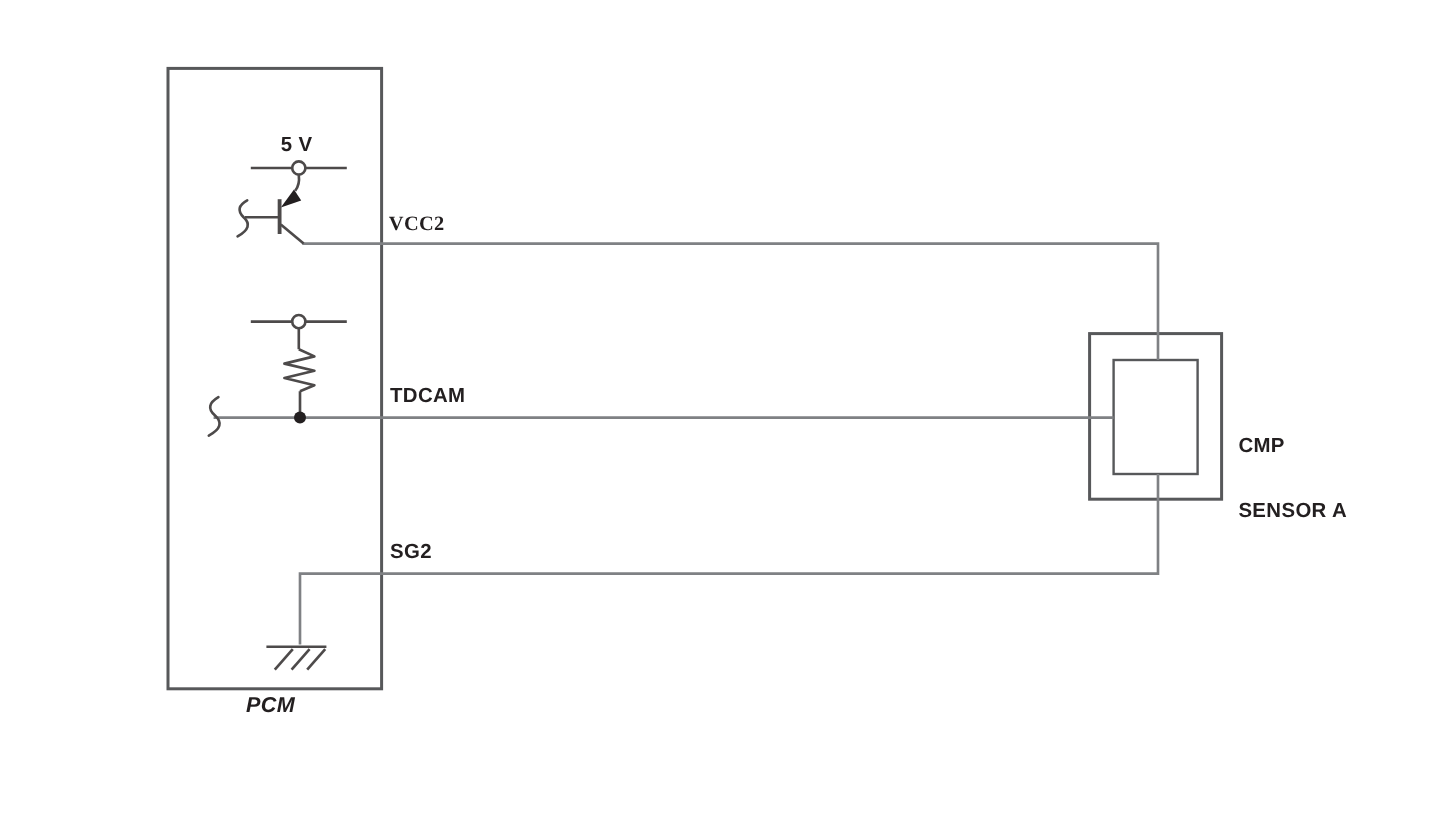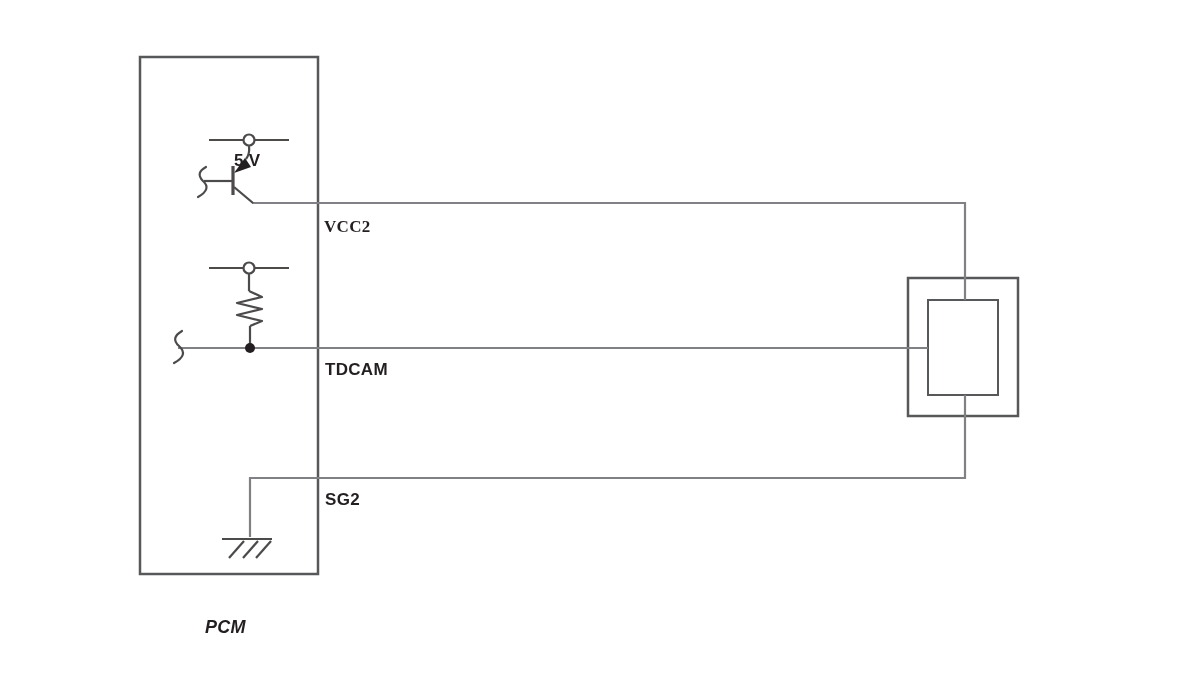--- a/index.html
+++ b/index.html
@@ -23,21 +23,20 @@
     height: 689px;
   }
   .lbl {
     position: absolute;
     color: #231f20;
     font-weight: bold;
     font-size: 17px;
     line-height: 18px;
     letter-spacing: 0.3px;
     white-space: pre;
-    margin-top: 40px;
   }
   .lbl-5v     { left: 234px; top: 112px; }
   .lbl-vcc2   { left: 324px; top: 178px; font-family: Liberation Serif, serif; }
   .lbl-tdcam  { left: 325px; top: 321px; }
   .lbl-sg2    { left: 325px; top: 451px; }
   .lbl-pcm    { left: 205px; top: 578px; font-size: 18px; font-style: italic; }
   .lbl-sensor { left: 1032px; top: 327px; }
 </style>
 </head>
 <body>
@@ -82,14 +81,18 @@
       <line x1="258" y1="541" x2="243" y2="558" stroke="#4d4a4a" stroke-width="2.2"></line>
       <line x1="271" y1="541" x2="256" y2="558" stroke="#4d4a4a" stroke-width="2.2"></line>
     </g>
   </svg>
 
   <div class="lbl lbl-5v">5 V</div>
   <div class="lbl lbl-vcc2">VCC2</div>
   <div class="lbl lbl-tdcam">TDCAM</div>
   <div class="lbl lbl-sg2">SG2</div>
   <div class="lbl lbl-pcm">PCM</div>
+  <div class="lbl lbl-sensor">
+    <div>CMP</div>
+    <div>SENSOR A</div>
+  </div>
 
 </div>
 
 </body></html>

